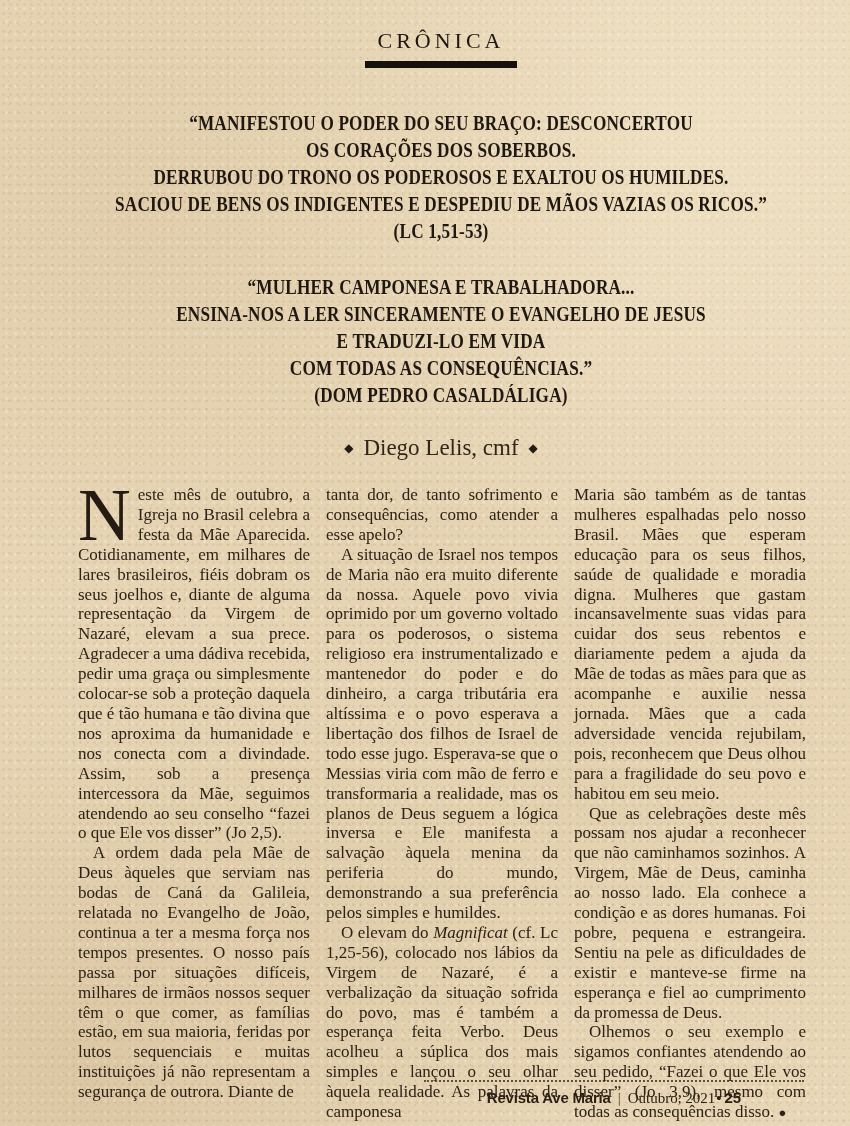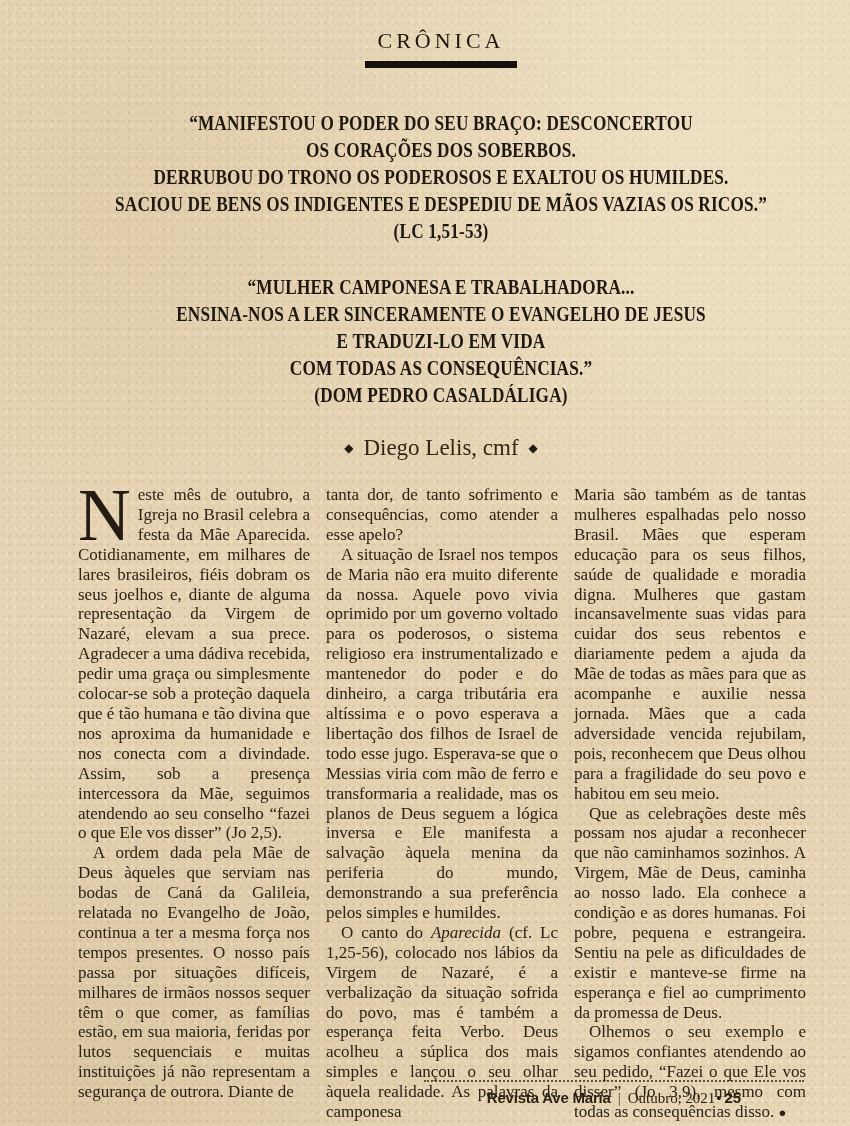--- a/index.html
+++ b/index.html
@@ -140,21 +140,21 @@
   <div class="columns">
 
     <div class="col">
       <p class="para"><span class="dropcap">N</span><span>este mês de outubro, a Igreja no Brasil celebra a festa da Mãe Aparecida. Cotidianamente, em milhares de lares brasileiros, fiéis dobram os seus joelhos e, diante de alguma representação da Virgem de Nazaré, elevam a sua prece. Agradecer a uma dádiva recebida, pedir uma graça ou simplesmente colocar-se sob a proteção daquela que é tão humana e tão divina que nos aproxima da humanidade e nos conecta com a divindade. Assim, sob a presença intercessora da Mãe, seguimos atendendo ao seu conselho “fazei o que Ele vos disser” (Jo 2,5).</span></p>
       <p class="indent">A ordem dada pela Mãe de Deus àqueles que serviam nas bodas de Caná da Galileia, relatada no Evangelho de João, continua a ter a mesma força nos tempos presentes. O nosso país passa por situações difíceis, milhares de irmãos nossos sequer têm o que comer, as famílias estão, em sua maioria, feridas por lutos sequenciais e muitas instituições já não representam a segurança de outrora. Diante de</p>
     </div>
 
     <div class="col">
       <p>tanta dor, de tanto sofrimento e consequências, como atender a esse apelo?</p>
       <p class="indent">A situação de Israel nos tempos de Maria não era muito diferente da nossa. Aquele povo vivia oprimido por um governo voltado para os poderosos, o sistema religioso era instrumentalizado e mantenedor do poder e do dinheiro, a carga tributária era altíssima e o povo esperava a libertação dos filhos de Israel de todo esse jugo. Esperava-se que o Messias viria com mão de ferro e transformaria a realidade, mas os planos de Deus seguem a lógica inversa e Ele manifesta a salvação àquela menina da periferia do mundo, demonstrando a sua preferência pelos simples e humildes.</p>
-      <p class="indent"><span>O canto do </span><span class="ital">Aparecida</span><span> (cf. Lc 1,25-56), colocado nos lábios da Virgem de Nazaré, é a verbalização da situação sofrida do povo, mas é também a esperança feita Verbo. Deus acolheu a súplica dos mais simples e lançou o seu olhar àquela realidade. As palavras da camponesa</span></p>
+      <p class="indent"><span>O elevam do </span><span class="ital">Magnificat</span><span> (cf. Lc 1,25-56), colocado nos lábios da Virgem de Nazaré, é a verbalização da situação sofrida do povo, mas é também a esperança feita Verbo. Deus acolheu a súplica dos mais simples e lançou o seu olhar àquela realidade. As palavras da camponesa</span></p>
     </div>
 
     <div class="col">
       <p>Maria são também as de tantas mulheres espalhadas pelo nosso Brasil. Mães que esperam educação para os seus filhos, saúde de qualidade e moradia digna. Mulheres que gastam incansavelmente suas vidas para cuidar dos seus rebentos e diariamente pedem a ajuda da Mãe de todas as mães para que as acompanhe e auxilie nessa jornada. Mães que a cada adversidade vencida rejubilam, pois, reconhecem que Deus olhou para a fragilidade do seu povo e habitou em seu meio.</p>
       <p class="indent">Que as celebrações deste mês possam nos ajudar a reconhecer que não caminhamos sozinhos. A Virgem, Mãe de Deus, caminha ao nosso lado. Ela conhece a condição e as dores humanas. Foi pobre, pequena e estrangeira. Sentiu na pele as dificuldades de existir e manteve-se firme na esperança e fiel ao cumprimento da promessa de Deus.</p>
       <p class="indent"><span>Olhemos o seu exemplo e sigamos confiantes atendendo ao seu pedido, “Fazei o que Ele vos disser” (Jo 3,9), mesmo com todas as consequências disso.</span> <span class="endmark">●</span></p>
     </div>
 
   </div>
 

